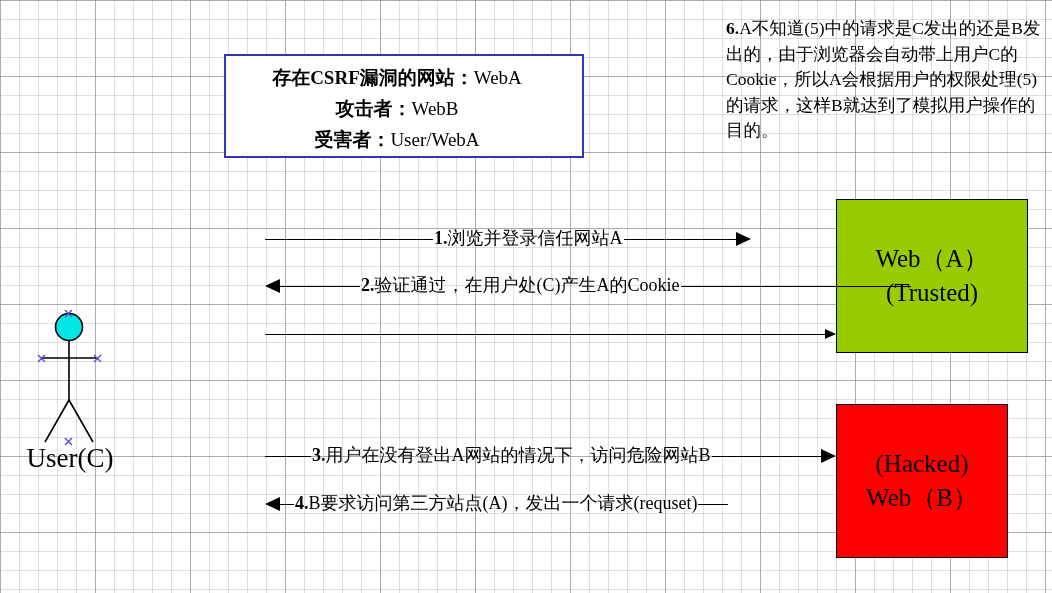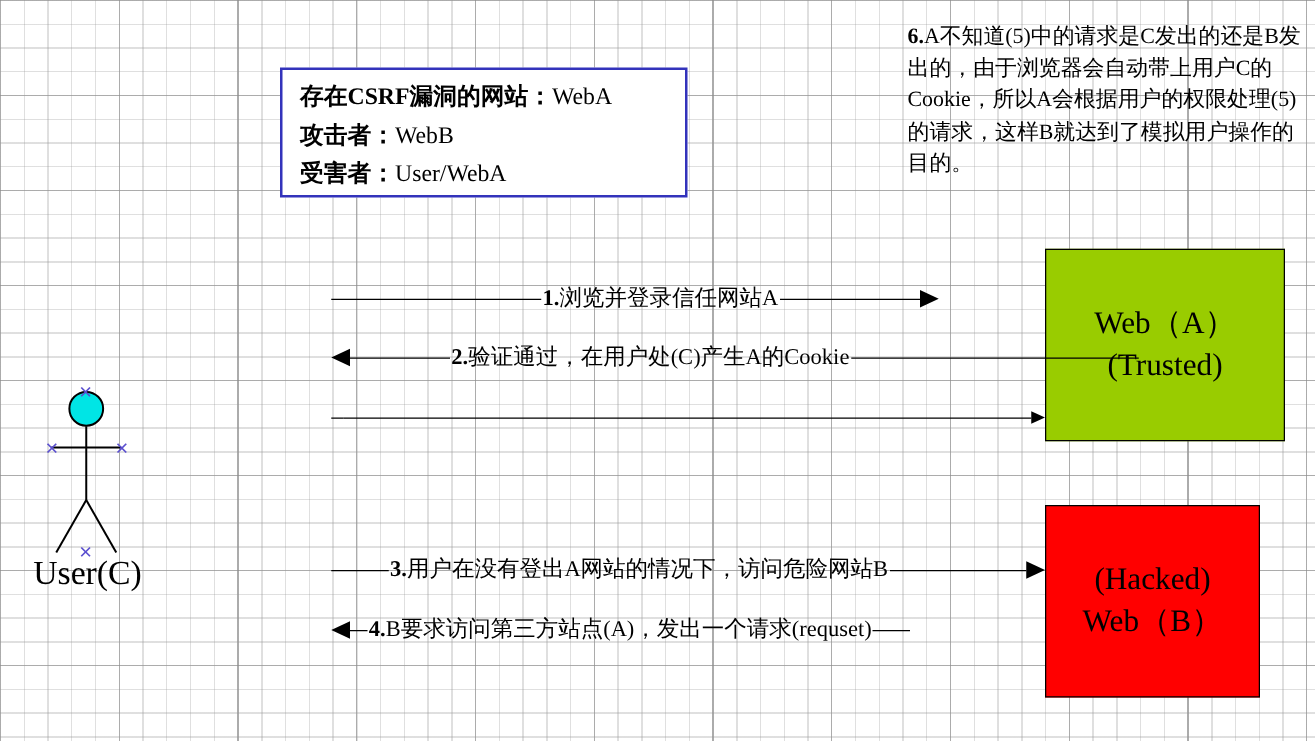--- a/index.html
+++ b/index.html
@@ -30,26 +30,27 @@
     background-position: 0 0, 0 0, 0 0, 0 0;
     overflow: hidden;
     font-family: "Liberation Serif", serif;
   }
 
   
   #legend-box {
     position: absolute;
     left: 224px;
     top: 54px;
-    width: 326px;
+    width: 360px;
     height: 104px;
     background: #ffffff;
     border: 2px solid #3333bb;
     box-sizing: border-box;
     padding: 6px 28px 0 14px;
+    text-align: center;
   }
   .legend-line {
     font-size: 19px;
     line-height: 31px;
     color: #000000;
     white-space: nowrap;
   }
   .legend-line.bold { font-weight: bold; }
   .legend-line .lt { font-weight: normal; }
 

